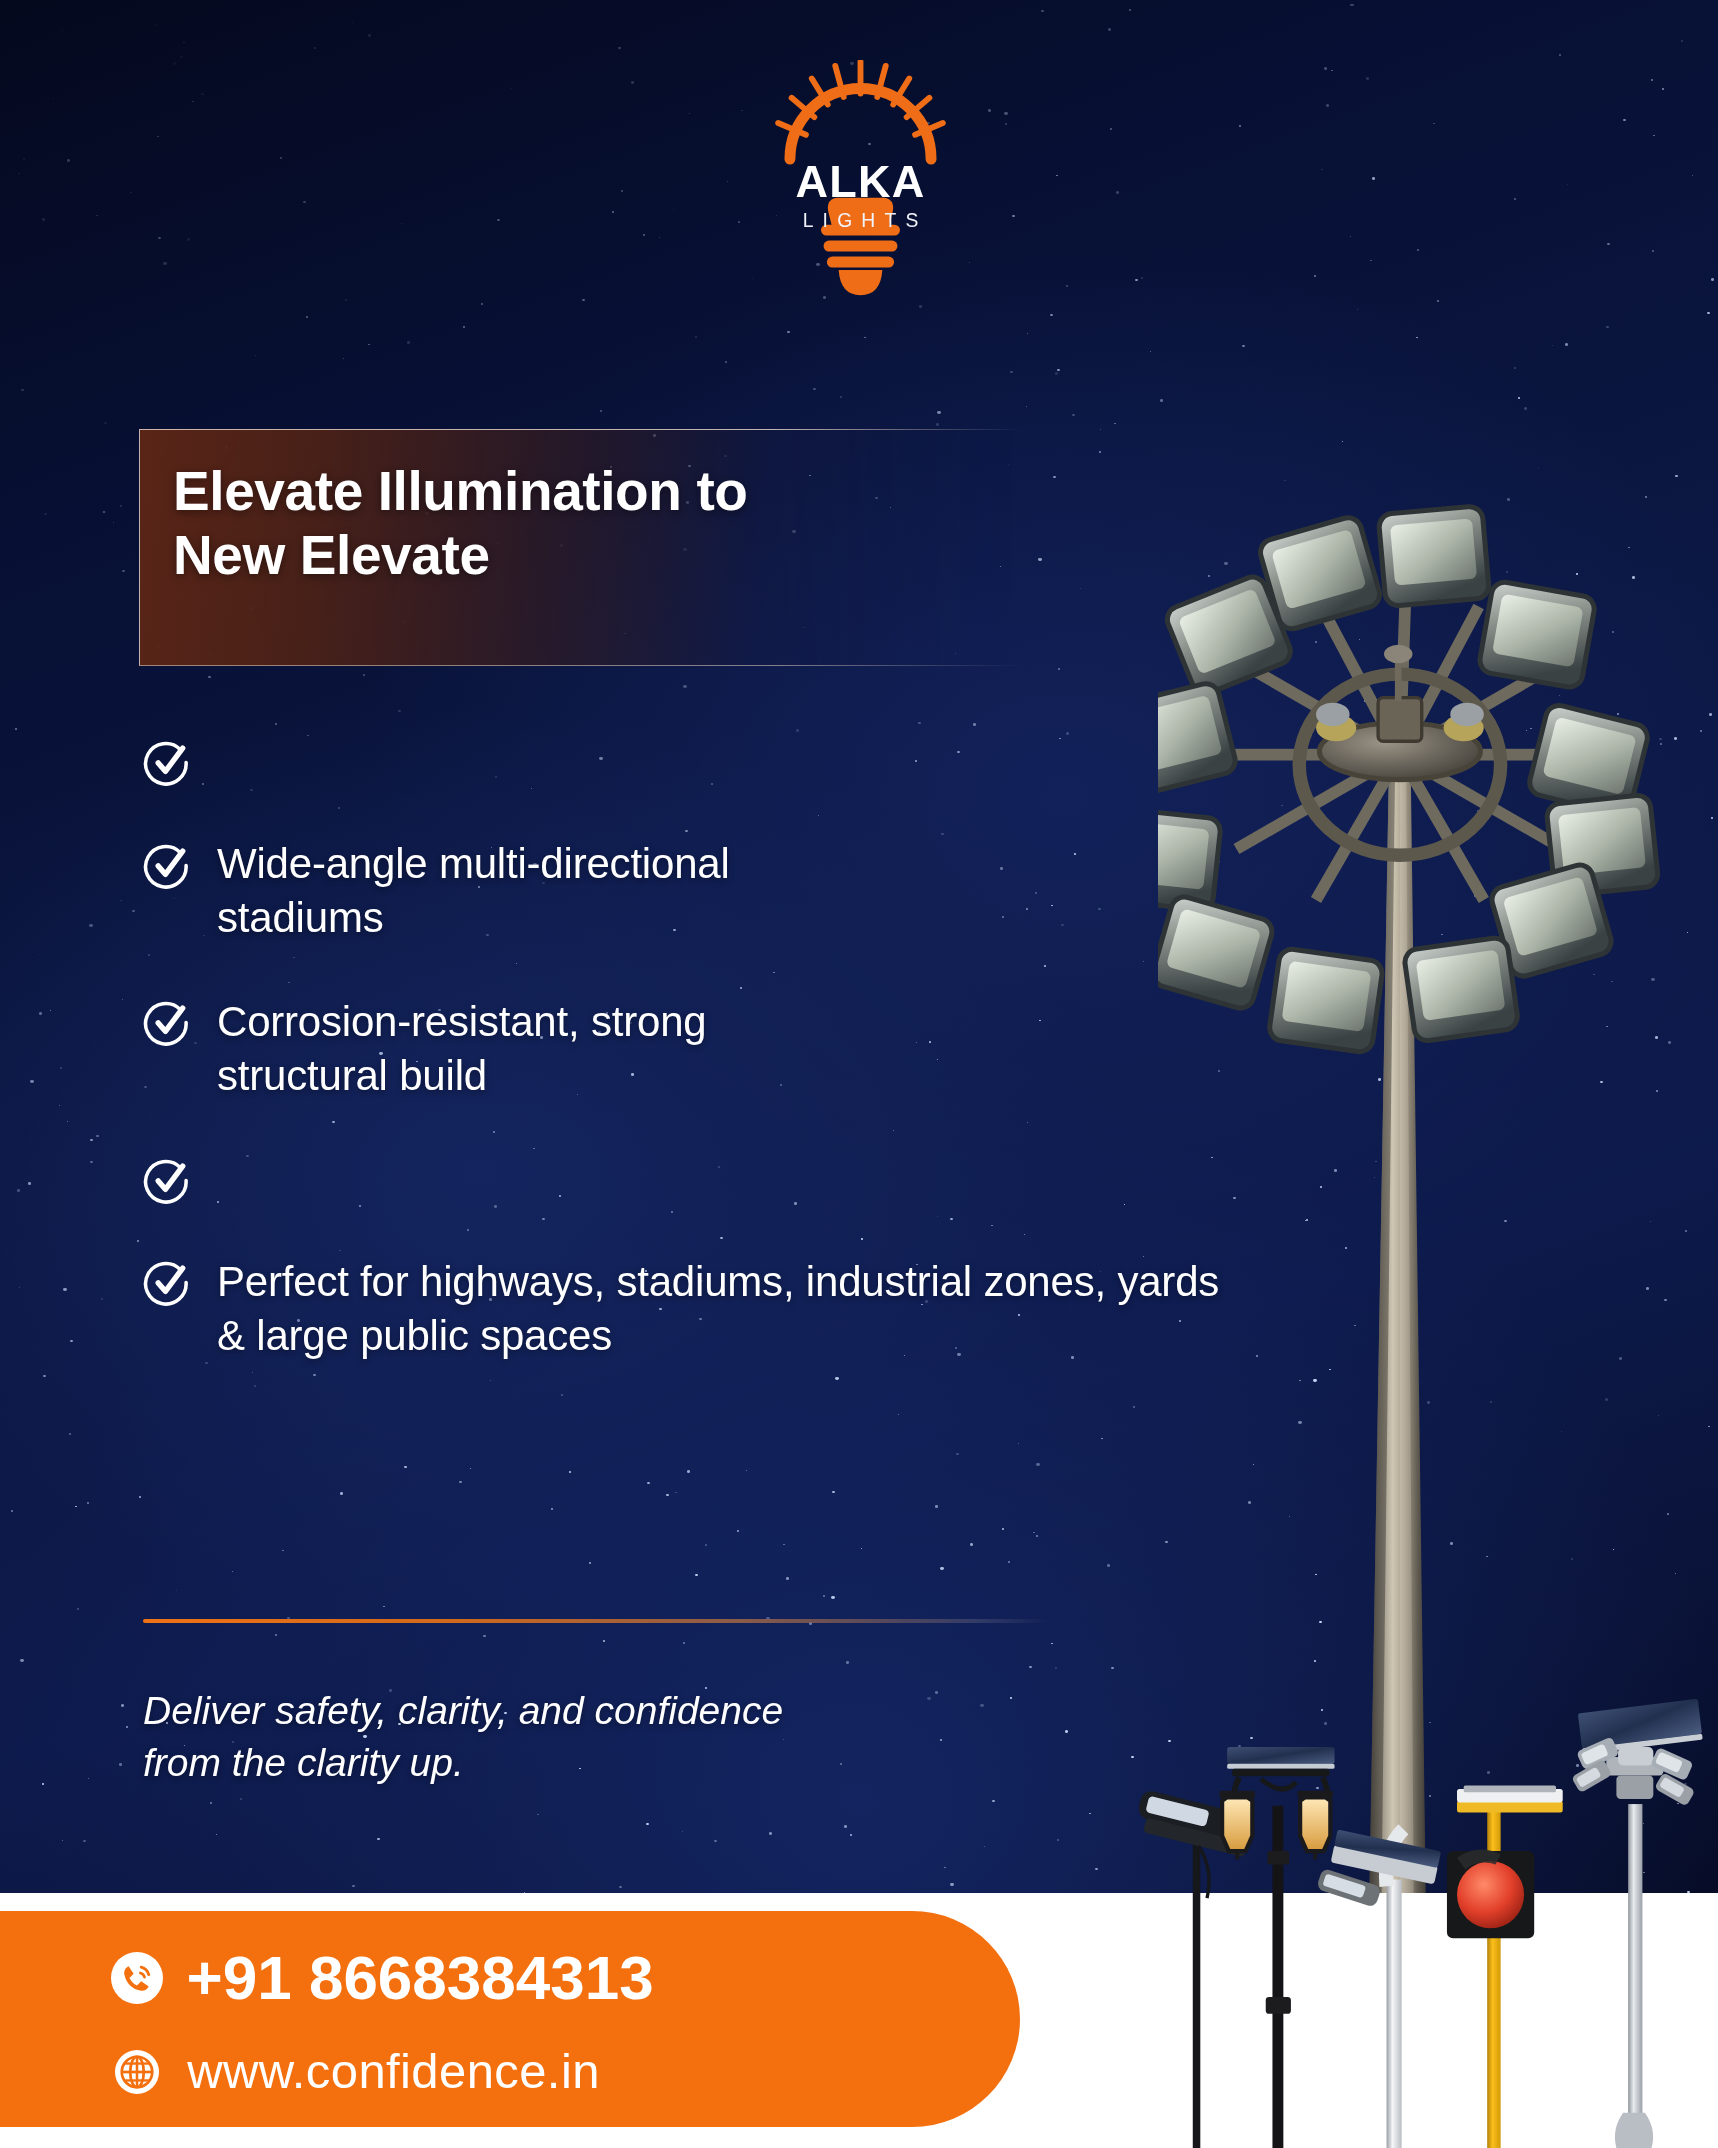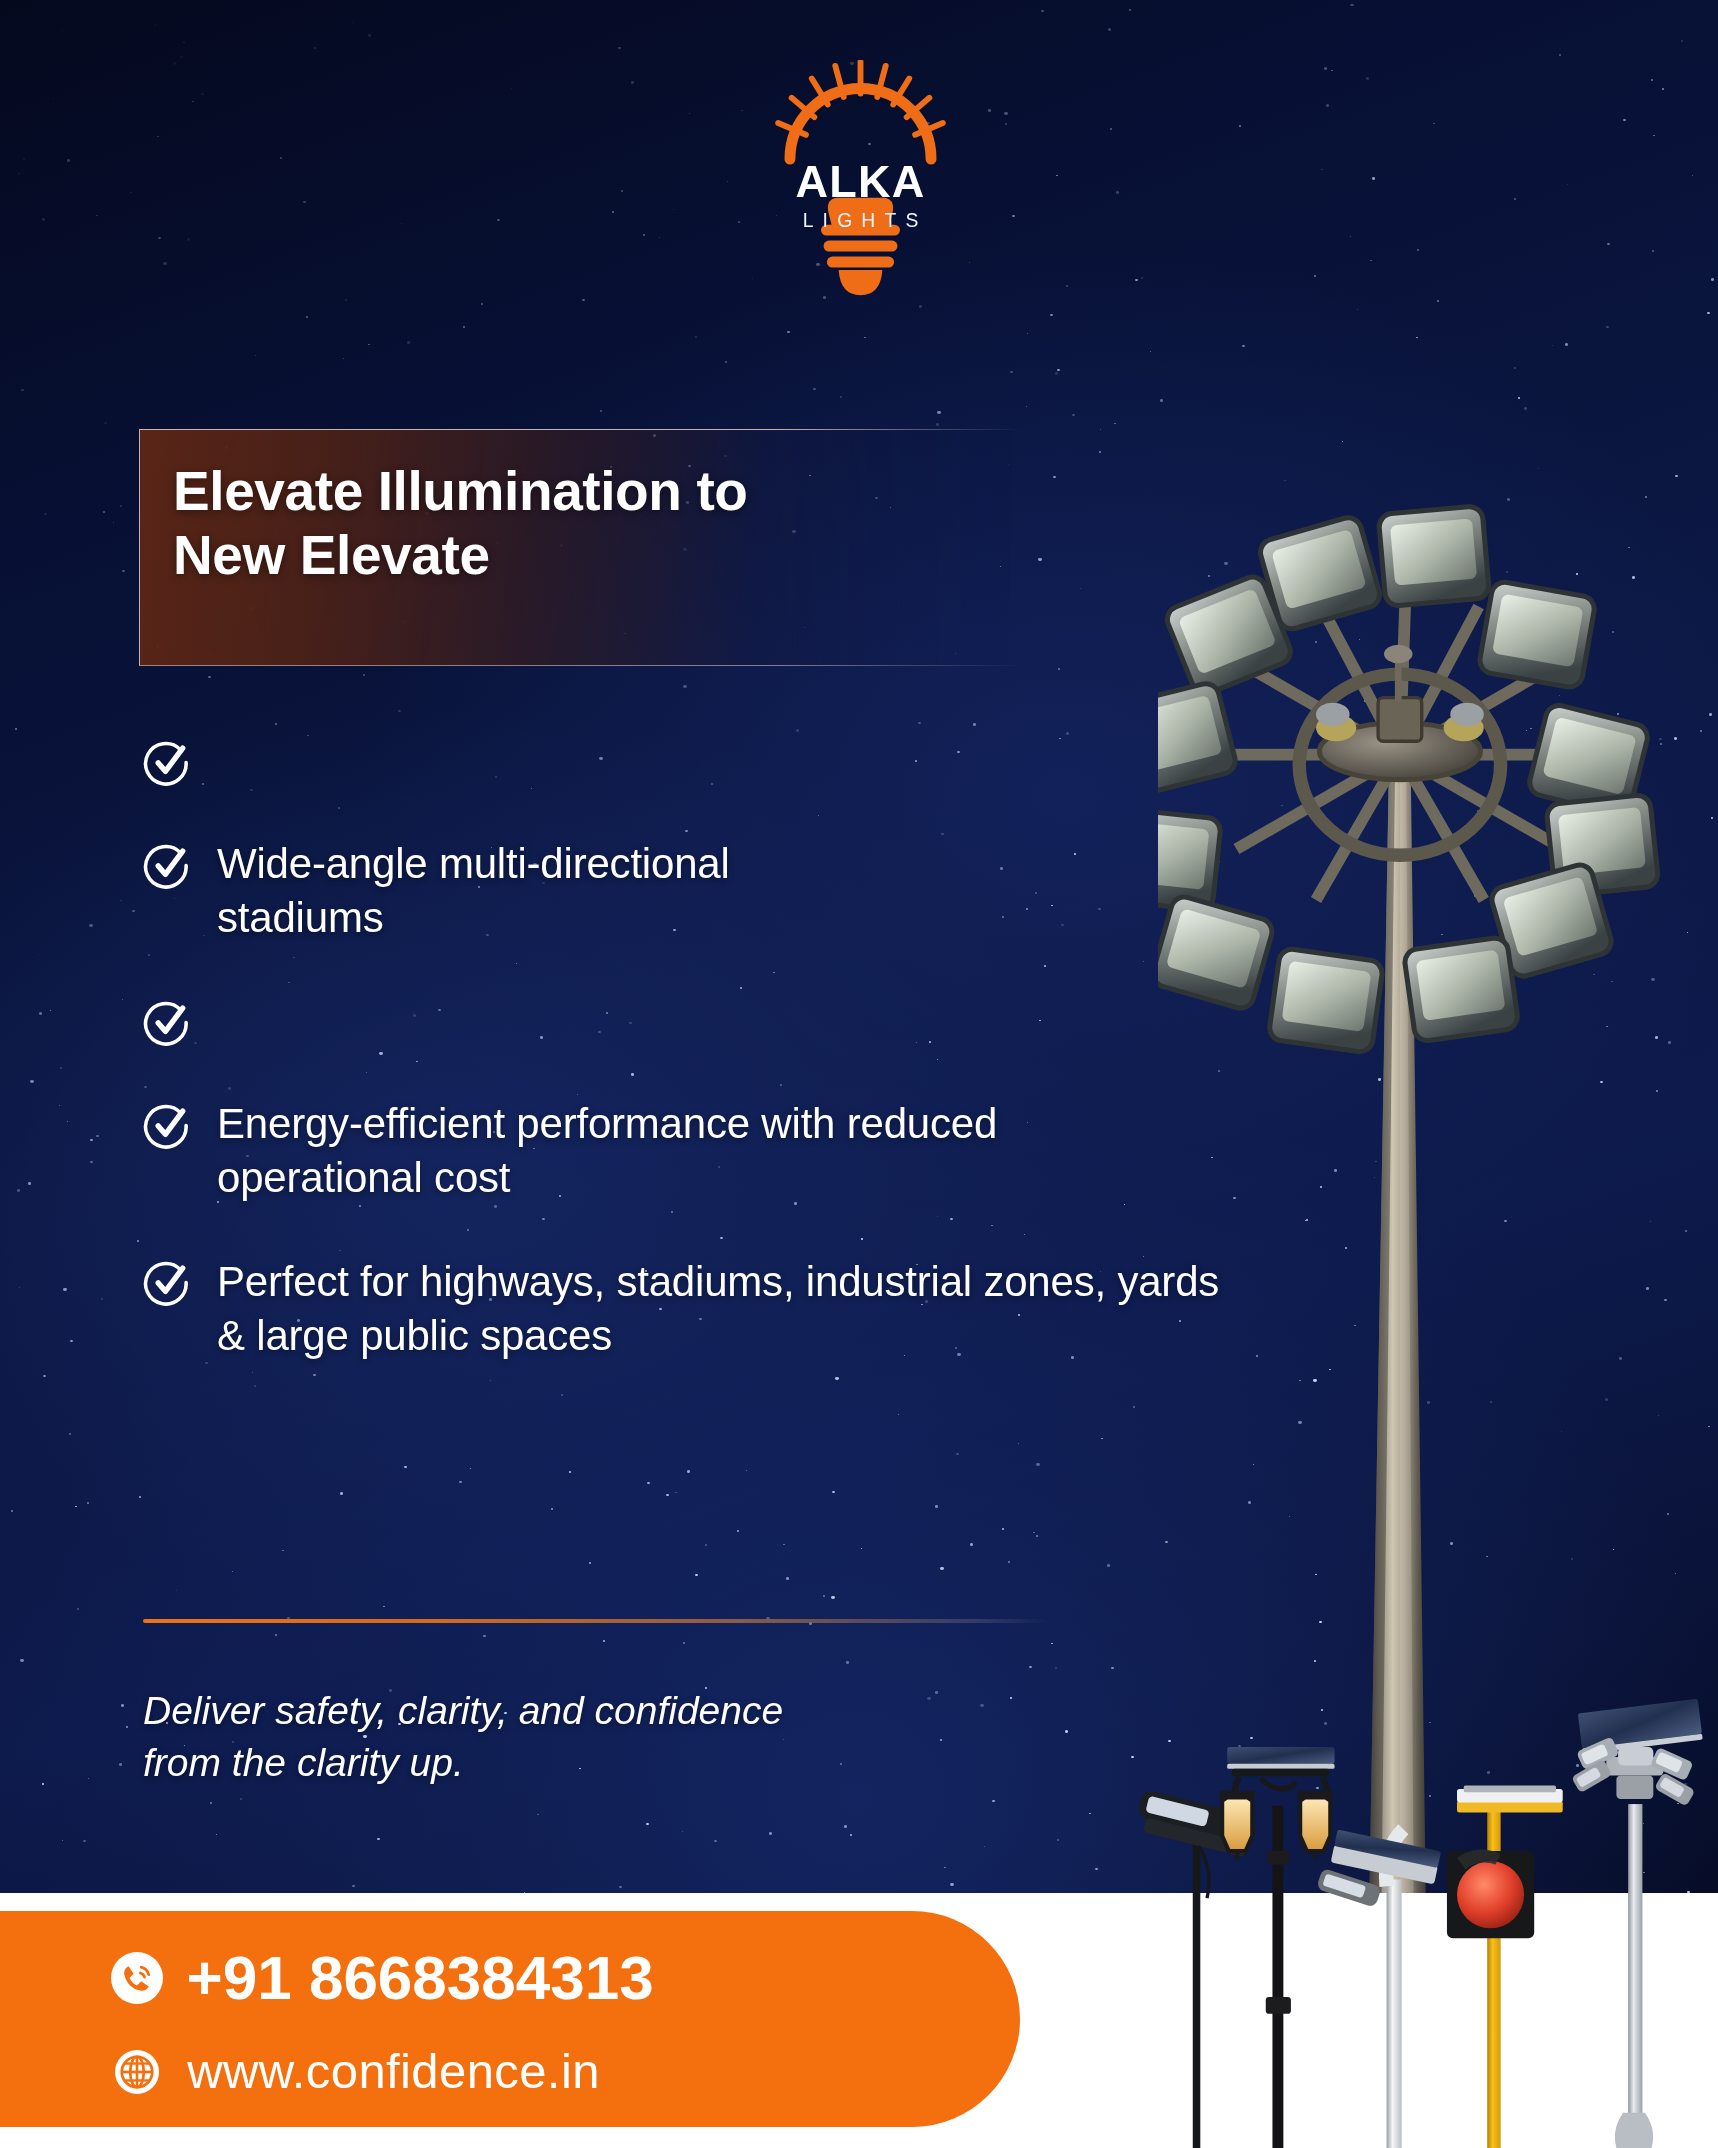--- a/index.html
+++ b/index.html
@@ -859,29 +859,29 @@
       </span>
       <span class="feat-text" style="max-width:621px">Wide-angle multi-directional stadiums</span>
     </div>
     <div class="feature">
       <span class="chk">
         <svg width="49" height="49" viewBox="0 0 58 58">
           <path d="M44,13.5 A24,24 0 1,0 51,29" fill="none" stroke="#ffffff" stroke-width="4.2" stroke-linecap="round"></path>
           <path d="M18,29.5 L26.5,39.5 L47,12" fill="none" stroke="#ffffff" stroke-width="6.4" stroke-linecap="round" stroke-linejoin="round"></path>
         </svg>
       </span>
+      <span class="feat-text" style="max-width:579px">Corrosion-resistant, strong structural build</span>
     </div>
     <div class="feature">
       <span class="chk">
         <svg width="49" height="49" viewBox="0 0 58 58">
           <path d="M44,13.5 A24,24 0 1,0 51,29" fill="none" stroke="#ffffff" stroke-width="4.2" stroke-linecap="round"></path>
           <path d="M18,29.5 L26.5,39.5 L47,12" fill="none" stroke="#ffffff" stroke-width="6.4" stroke-linecap="round" stroke-linejoin="round"></path>
         </svg>
       </span>
-      <span class="feat-text" style="max-width:864px">Energy-efficient performance with reduced operational cost</span>
     </div>
     <div class="feature">
       <span class="chk">
         <svg width="49" height="49" viewBox="0 0 58 58">
           <path d="M44,13.5 A24,24 0 1,0 51,29" fill="none" stroke="#ffffff" stroke-width="4.2" stroke-linecap="round"></path>
           <path d="M18,29.5 L26.5,39.5 L47,12" fill="none" stroke="#ffffff" stroke-width="6.4" stroke-linecap="round" stroke-linejoin="round"></path>
         </svg>
       </span>
       <span class="feat-text" style="max-width:1049px">Perfect for highways, stadiums, industrial zones, yards &amp; large public spaces</span>
     </div>

